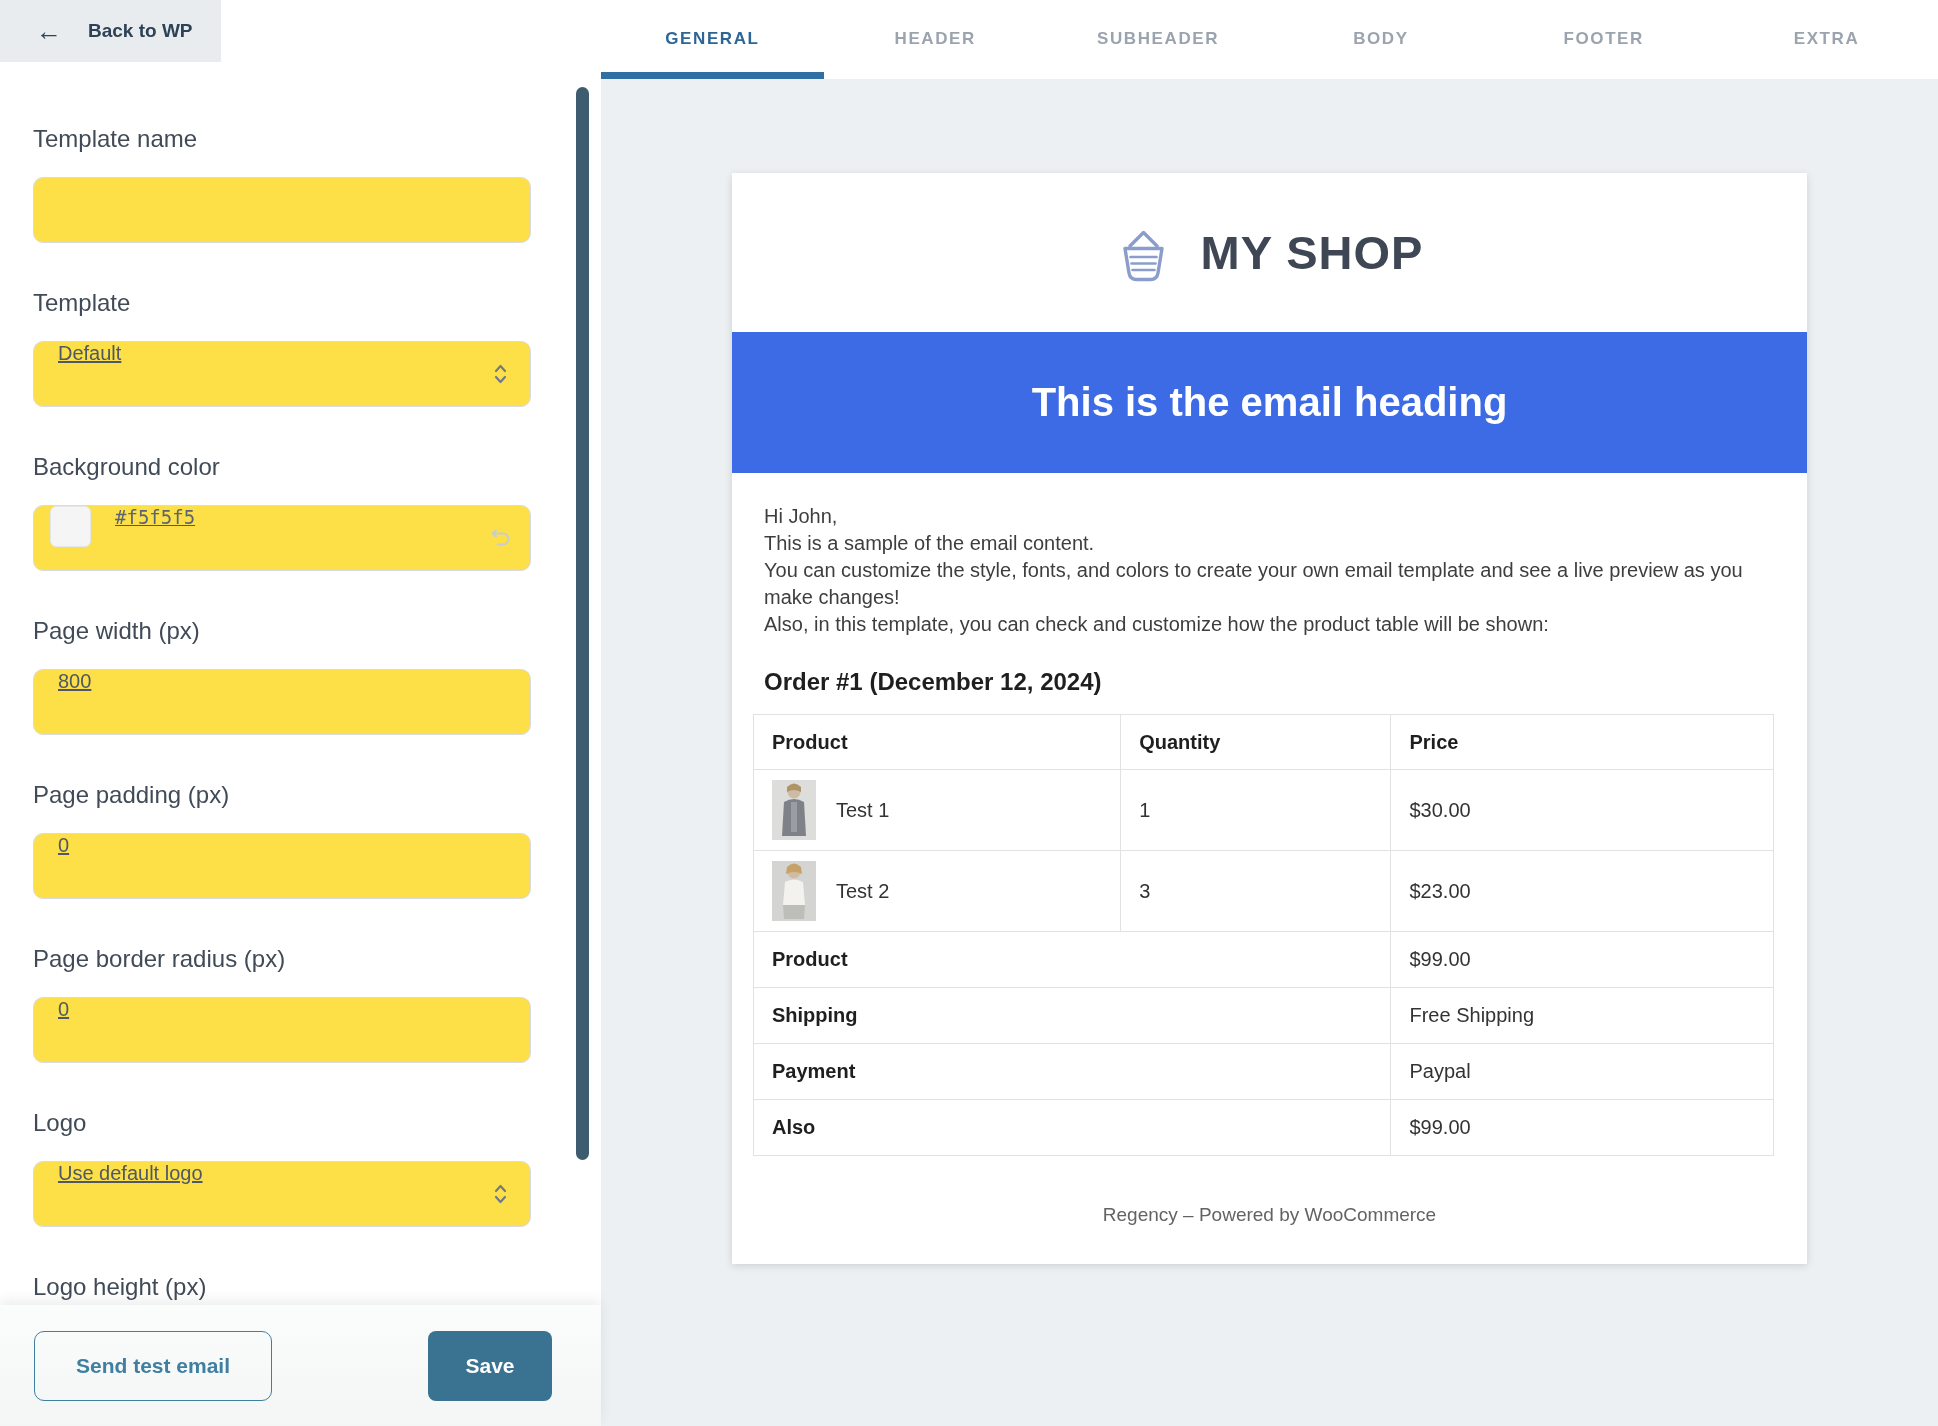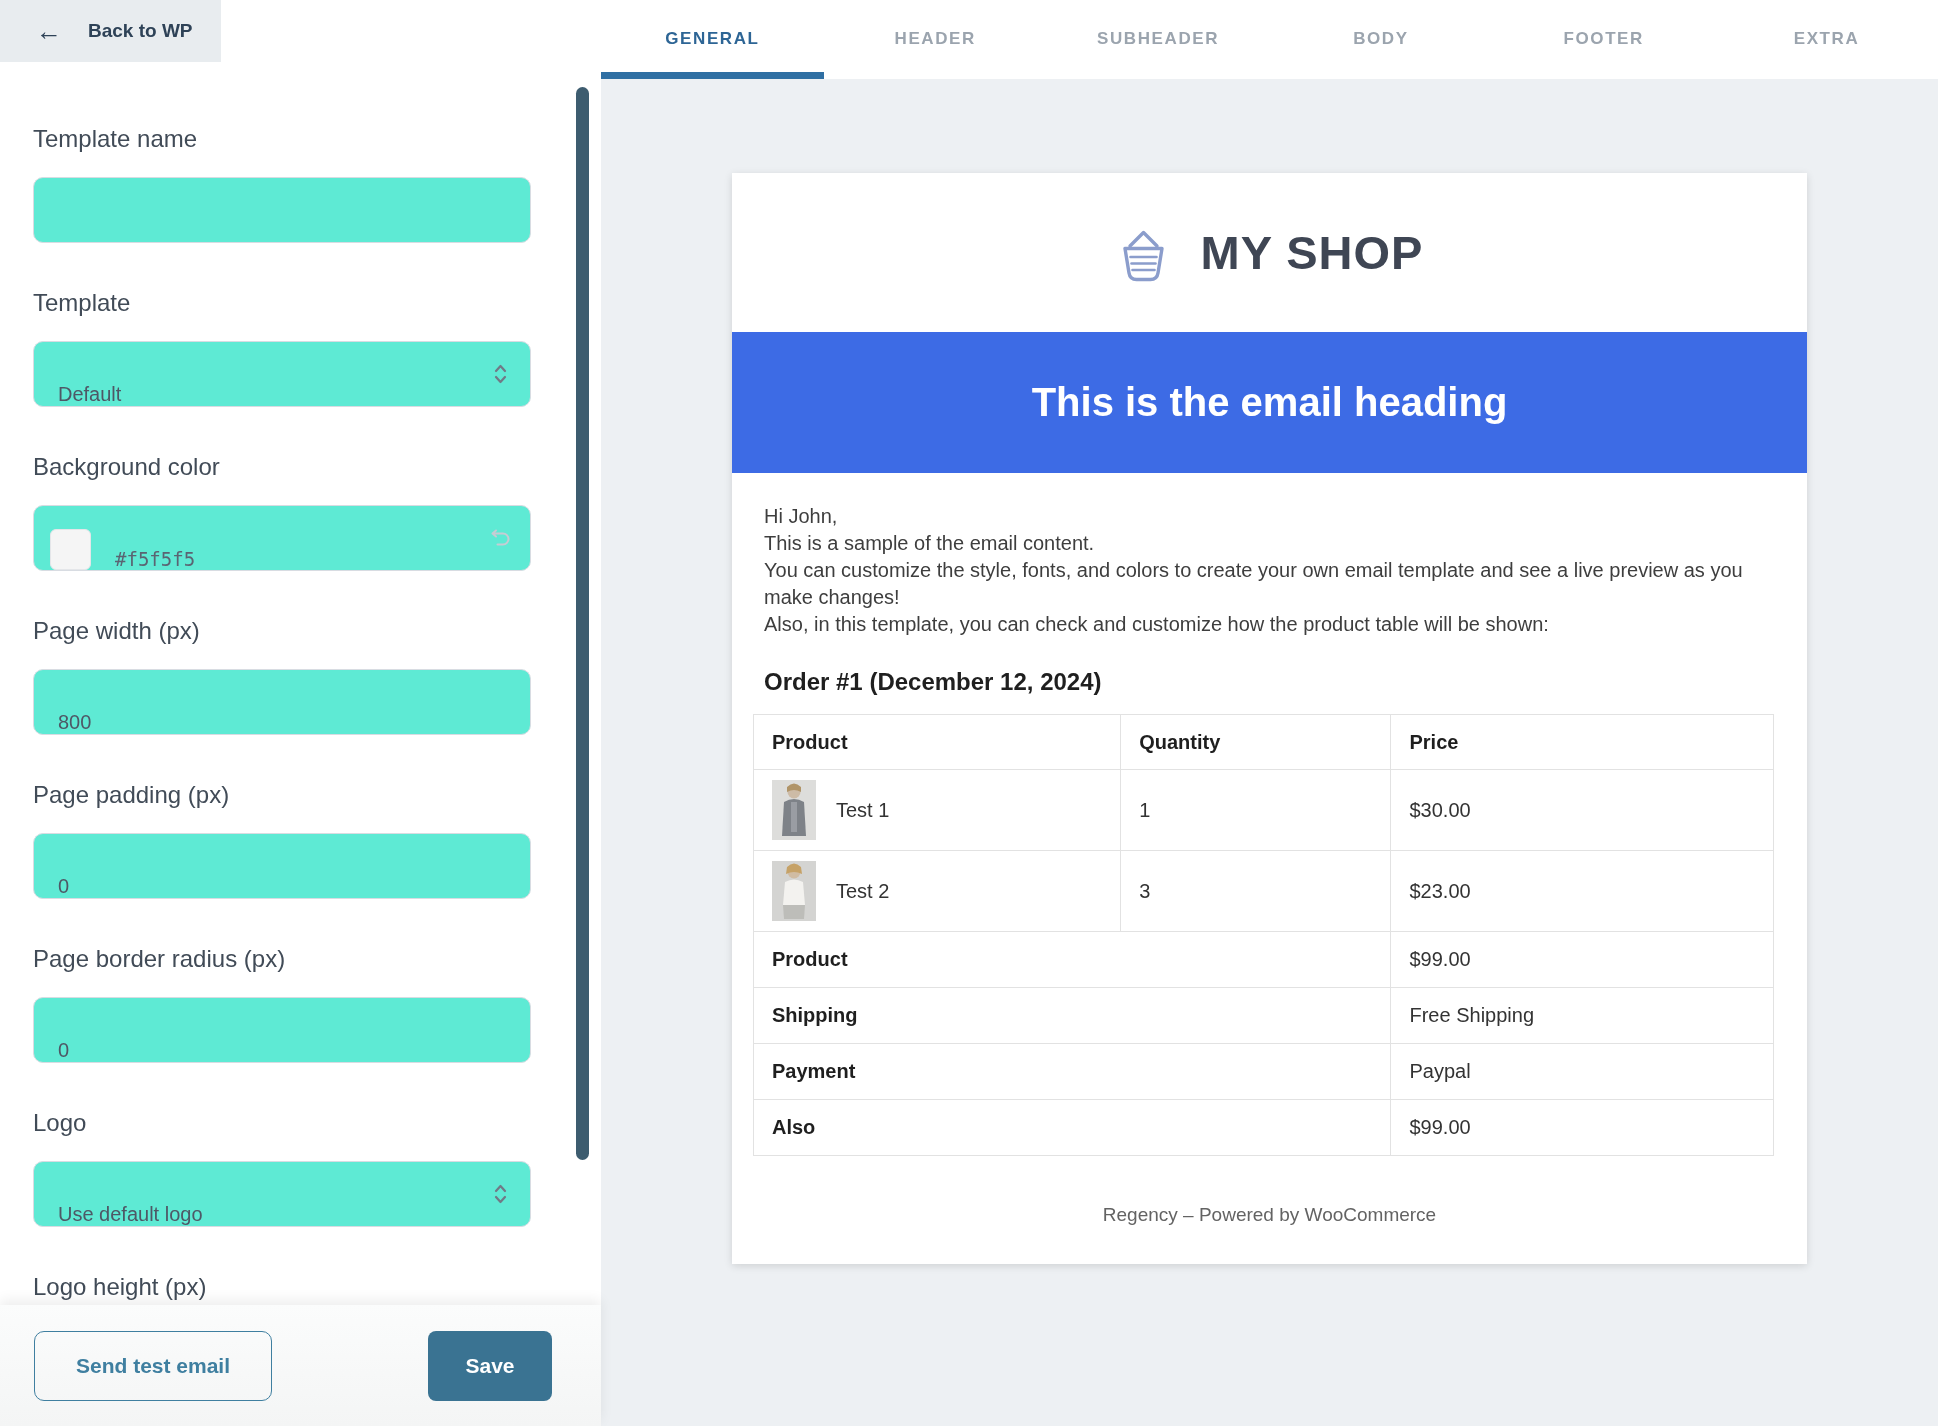--- a/index.html
+++ b/index.html
@@ -13,22 +13,22 @@
   .back-btn { display:flex; align-items:center; gap:26px; width:221px; height:62px;
               background:#e8ecef; padding-left:36px; cursor:pointer; }
   .back-btn .arrow { font-size:26px; color:#2e4257; line-height:1; }
   .back-btn .back-label { font-size:19px; font-weight:bold; color:#2e4257; }
 
   .fields { padding:63px 0 0 33px; width:564px; }
   .field-group { margin-bottom:46px; }
   .field-label { font-size:24px; color:#414b57; margin-bottom:24px; }
   .text-input, .select-box, .color-field {
       width:498px; height:66px; border:1px solid #d8dce2; border-radius:10px;
-      background:#5eead4; font-size:20px; color:#4e5866; padding:0 24px;
-      display:flex; align-items:flex-end; position:relative;
+      background:#fde047; font-size:20px; color:#4e5866; padding:0 24px;
+      display:flex; align-items:flex-start; position:relative;text-decoration:underline;
   }
   .text-input input { border:none; outline:none; font-size:20px; color:#4e5866;
       width:100%; background:transparent; font-family:"Liberation Sans",sans-serif; }
   .select-box { cursor:pointer; }
   .select-chevron { position:absolute; right:22px; top:50%; transform:translateY(-50%); }
   .color-field { padding:0 16px; gap:24px; }
   .color-swatch { width:41px; height:41px; border-radius:6px; background:#f5f5f5;
       border:1px solid #e4e6e9; flex:0 0 41px; }
   .color-hex { font-family:"DejaVu Sans Mono", monospace; font-size:19px; color:#5a6472; }
   .undo-icon { position:absolute; right:18px; top:50%; transform:translateY(-50%); cursor:pointer; }

